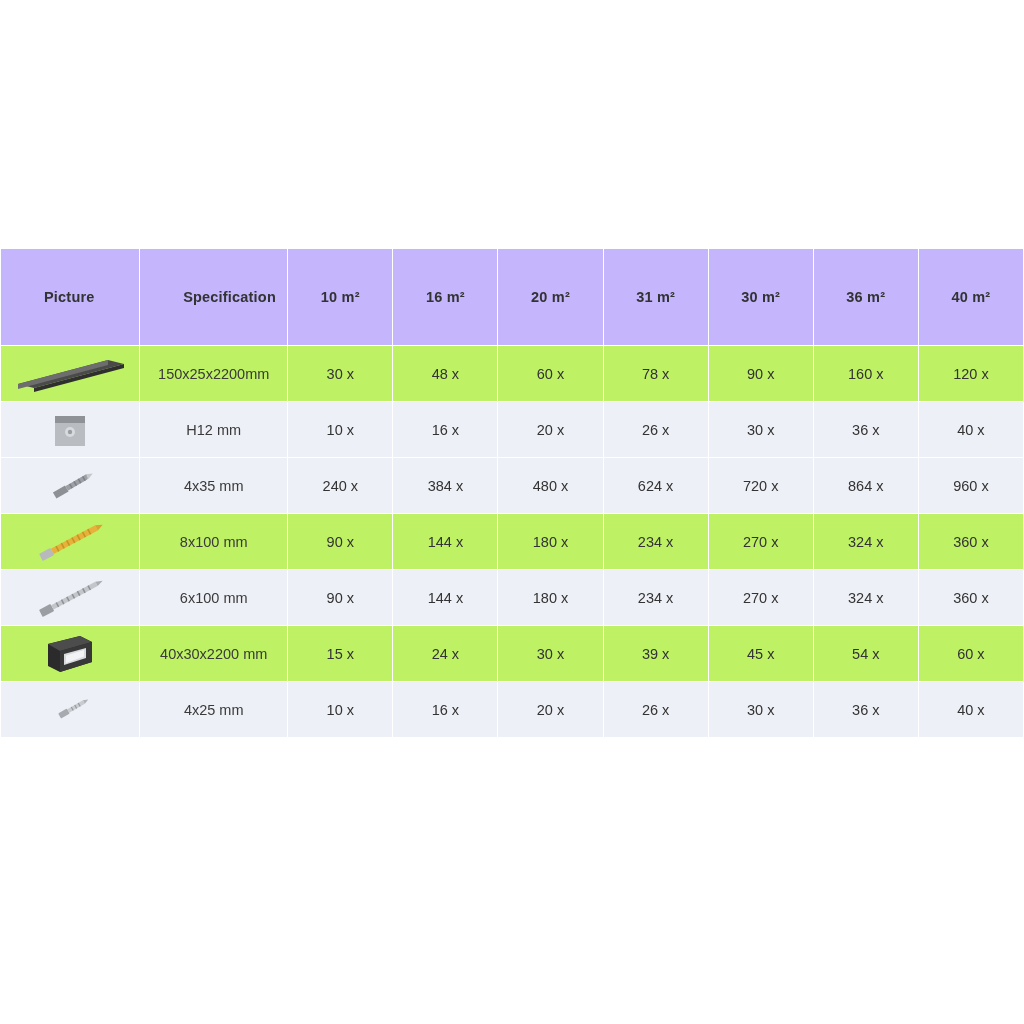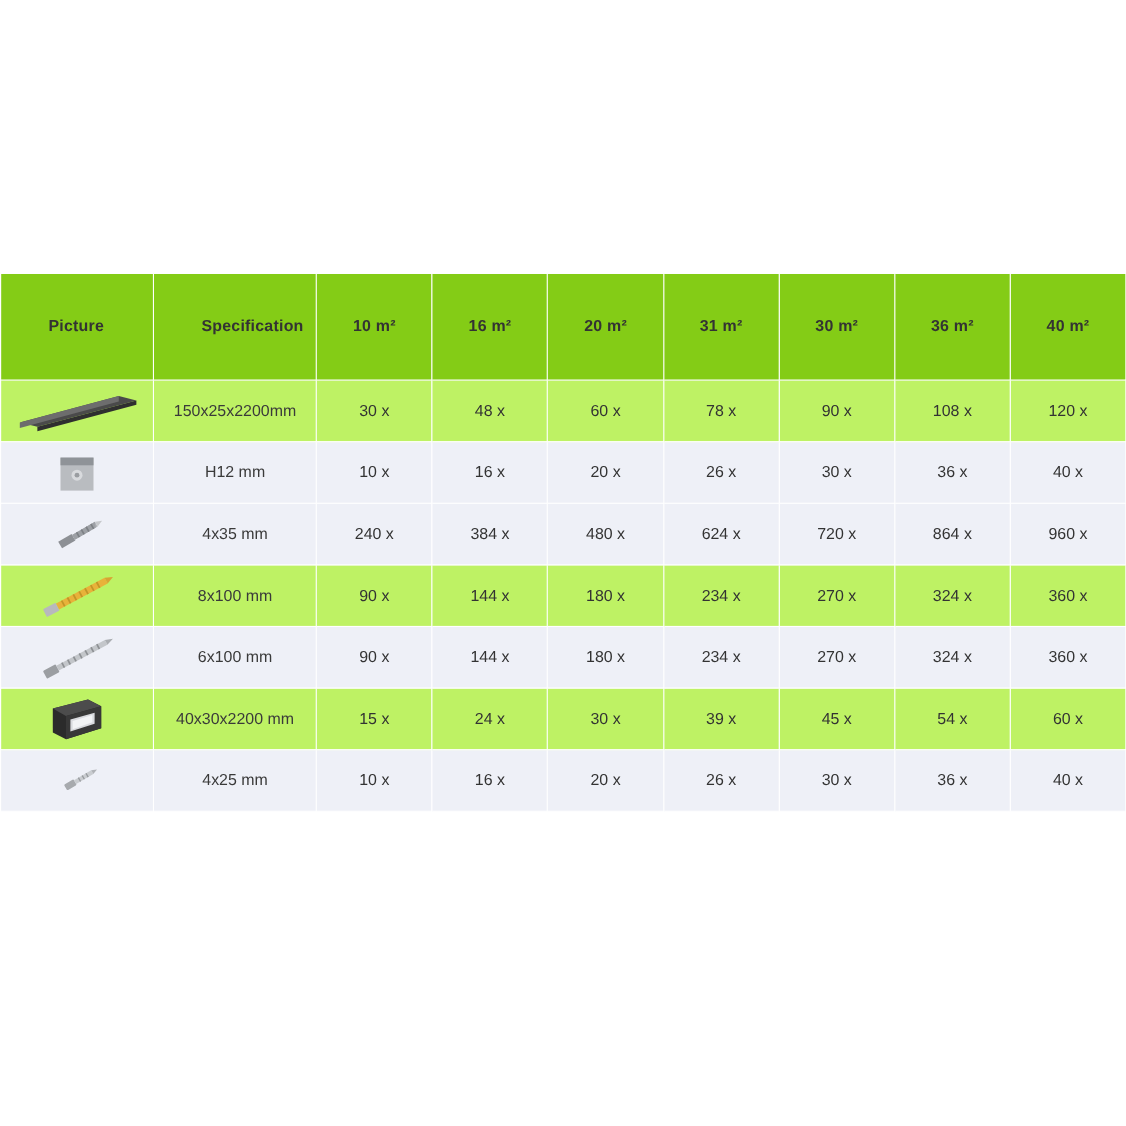--- a/index.html
+++ b/index.html
@@ -31,21 +31,21 @@
   }
   table.spec th,
   table.spec td {
     border: 1px solid #ffffff;
     text-align: center;
     vertical-align: middle;
     font-size: 14.5px;
     color: #333333;
   }
   thead th {
-    background: #84cc16;
+    background: #c4b5fd;
     color: #ffffff;
     font-weight: bold;
     height: 94px;
     font-size: 15px;
     letter-spacing: 0.2px;
   }
   thead th.pic-col,
   thead th.spec-col {
     text-align: left;
     padding-left: 43px;
@@ -117,21 +117,21 @@
                 <polygon points="22,34 112,10 112,14 22,38" fill="#2f2f2f"></polygon>
               </svg>
             </div>
           </td>
           <td class="spec-cell">150x25x2200mm</td>
           <td>30 x</td>
           <td>48 x</td>
           <td>60 x</td>
           <td>78 x</td>
           <td>90 x</td>
-          <td>108 x</td>
+          <td>160 x</td>
           <td>120 x</td>
         </tr>
 
         <tr class="row-even">
           <td class="pic-cell">
             <div class="pic-box">
               <svg width="46" height="40" viewBox="0 0 46 40">
                 <rect x="8" y="6" width="30" height="30" fill="#b9bcc0"></rect>
                 <rect x="8" y="6" width="30" height="7" fill="#8f9398"></rect>
                 <circle cx="23" cy="22" r="5" fill="#d8dadd"></circle>

